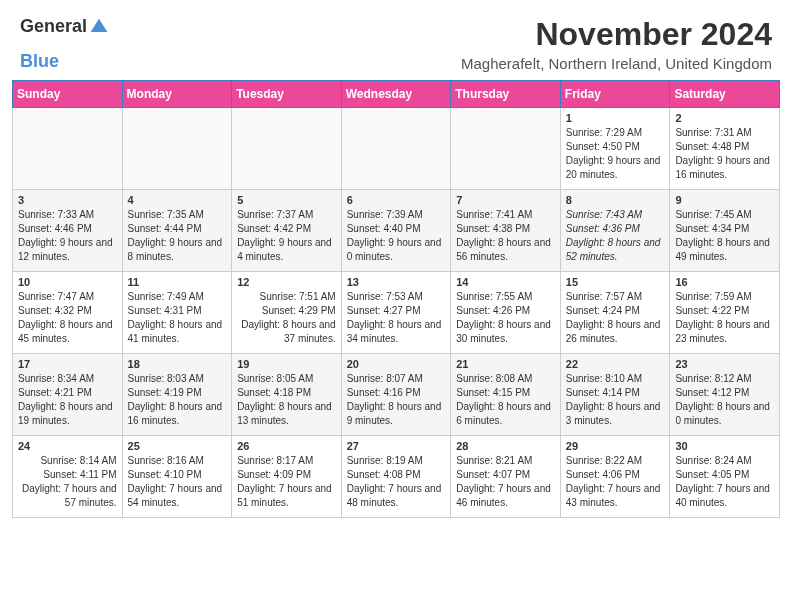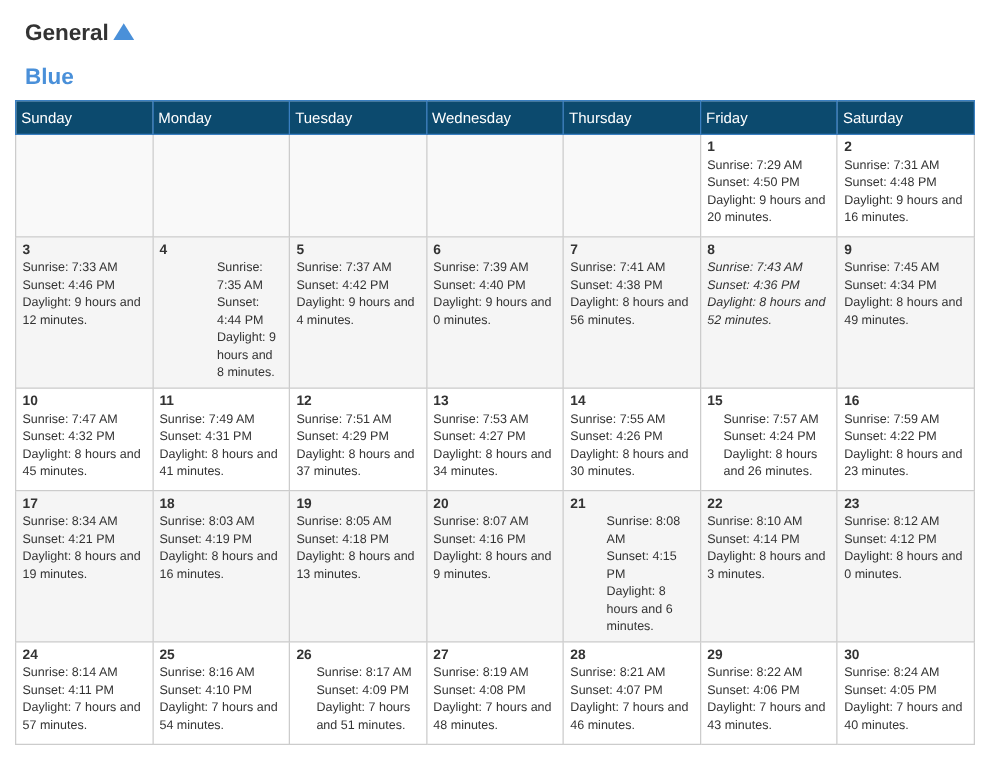--- a/index.html
+++ b/index.html
@@ -56,24 +56,24 @@
     }
     .calendar-wrapper {
       padding: 0 12px 12px 12px;
     }
     table {
       width: 100%;
       border-collapse: collapse;
       table-layout: fixed;
     }
     thead tr th {
-      background-color: #0c4a6e;
+      background-color: #ec4899;
       color: #fff;
       font-size: 12px;
-      font-weight: normal;
+      font-weight: bold;
       padding: 6px 4px;
       text-align: left;
       border: 1px solid #3a7fc1;
     }
     tbody tr td {
       border: 1px solid #ccc;
       vertical-align: top;
       padding: 4px 5px;
       font-size: 10px;
       color: #333;
@@ -103,20 +103,24 @@
 <div class="header-area">
   <div class="logo">
     <div class="logo-text">
       <span class="logo-general">General</span>
       <svg class="logo-icon" viewBox="0 0 24 24">
         <polygon points="12,2 22,18 2,18" fill="#4a90d9"></polygon>
       </svg>
     </div>
     <span class="logo-blue">Blue</span>
   </div>
+  <div class="title-area">
+    <div class="month-title">November 2024</div>
+    <div class="location-title">Magherafelt, Northern Ireland, United Kingdom</div>
+  </div>
 </div>
 
 <div class="calendar-wrapper">
   <table>
     <thead>
       <tr>
       <th>Sunday</th>
           <th>Monday</th>
           <th>Tuesday</th>
           <th>Wednesday</th>
@@ -147,21 +151,21 @@
         </tr>
         <tr>
           <td>
             <span class="day-num">3</span>
             <div class="day-info" style="white-space: pre-line;">Sunrise: 7:33 AM
 Sunset: 4:46 PM
 Daylight: 9 hours and 12 minutes.</div>
           </td>
           <td>
             <span class="day-num">4</span>
-            <div class="day-info" style="white-space: pre-line; margin-left: 46px;">Sunrise: 7:35 AM
+            <div class="day-info" style="white-space: pre-line;">Sunrise: 7:35 AM
 Sunset: 4:44 PM
 Daylight: 9 hours and 8 minutes.</div>
           </td>
           <td>
             <span class="day-num">5</span>
             <div class="day-info" style="white-space: pre-line;">Sunrise: 7:37 AM
 Sunset: 4:42 PM
 Daylight: 9 hours and 4 minutes.</div>
           </td>
           <td>
@@ -197,39 +201,39 @@
 Daylight: 8 hours and 45 minutes.</div>
           </td>
           <td>
             <span class="day-num">11</span>
             <div class="day-info" style="white-space: pre-line;">Sunrise: 7:49 AM
 Sunset: 4:31 PM
 Daylight: 8 hours and 41 minutes.</div>
           </td>
           <td>
             <span class="day-num">12</span>
-            <div class="day-info" style="white-space: pre-line;">Sunrise: 7:51 AM
+            <div class="day-info" style="white-space: pre-line; text-align: right;">Sunrise: 7:51 AM
 Sunset: 4:29 PM
 Daylight: 8 hours and 37 minutes.</div>
           </td>
           <td>
             <span class="day-num">13</span>
             <div class="day-info" style="white-space: pre-line;">Sunrise: 7:53 AM
 Sunset: 4:27 PM
 Daylight: 8 hours and 34 minutes.</div>
           </td>
           <td>
             <span class="day-num">14</span>
             <div class="day-info" style="white-space: pre-line;">Sunrise: 7:55 AM
 Sunset: 4:26 PM
 Daylight: 8 hours and 30 minutes.</div>
           </td>
           <td>
             <span class="day-num">15</span>
-            <div class="day-info" style="white-space: pre-line; margin-left: 13px;">Sunrise: 7:57 AM
+            <div class="day-info" style="white-space: pre-line;">Sunrise: 7:57 AM
 Sunset: 4:24 PM
 Daylight: 8 hours and 26 minutes.</div>
           </td>
           <td>
             <span class="day-num">16</span>
             <div class="day-info" style="white-space: pre-line;">Sunrise: 7:59 AM
 Sunset: 4:22 PM
 Daylight: 8 hours and 23 minutes.</div>
           </td>
         </tr>
@@ -253,53 +257,53 @@
 Daylight: 8 hours and 13 minutes.</div>
           </td>
           <td>
             <span class="day-num">20</span>
             <div class="day-info" style="white-space: pre-line;">Sunrise: 8:07 AM
 Sunset: 4:16 PM
 Daylight: 8 hours and 9 minutes.</div>
           </td>
           <td>
             <span class="day-num">21</span>
-            <div class="day-info" style="white-space: pre-line; margin-left: 29px;">Sunrise: 8:08 AM
+            <div class="day-info" style="white-space: pre-line;">Sunrise: 8:08 AM
 Sunset: 4:15 PM
 Daylight: 8 hours and 6 minutes.</div>
           </td>
           <td>
             <span class="day-num">22</span>
             <div class="day-info" style="white-space: pre-line;">Sunrise: 8:10 AM
 Sunset: 4:14 PM
 Daylight: 8 hours and 3 minutes.</div>
           </td>
           <td>
             <span class="day-num">23</span>
             <div class="day-info" style="white-space: pre-line;">Sunrise: 8:12 AM
 Sunset: 4:12 PM
 Daylight: 8 hours and 0 minutes.</div>
           </td>
         </tr>
         <tr>
           <td>
             <span class="day-num">24</span>
-            <div class="day-info" style="white-space: pre-line;">Sunrise: 8:14 AM
+            <div class="day-info" style="white-space: pre-line; text-align: right;">Sunrise: 8:14 AM
 Sunset: 4:11 PM
 Daylight: 7 hours and 57 minutes.</div>
           </td>
           <td>
             <span class="day-num">25</span>
             <div class="day-info" style="white-space: pre-line;">Sunrise: 8:16 AM
 Sunset: 4:10 PM
 Daylight: 7 hours and 54 minutes.</div>
           </td>
           <td>
             <span class="day-num">26</span>
-            <div class="day-info" style="white-space: pre-line; margin-left: 16px;">Sunrise: 8:17 AM
+            <div class="day-info" style="white-space: pre-line;">Sunrise: 8:17 AM
 Sunset: 4:09 PM
 Daylight: 7 hours and 51 minutes.</div>
           </td>
           <td>
             <span class="day-num">27</span>
             <div class="day-info" style="white-space: pre-line;">Sunrise: 8:19 AM
 Sunset: 4:08 PM
 Daylight: 7 hours and 48 minutes.</div>
           </td>
           <td>

